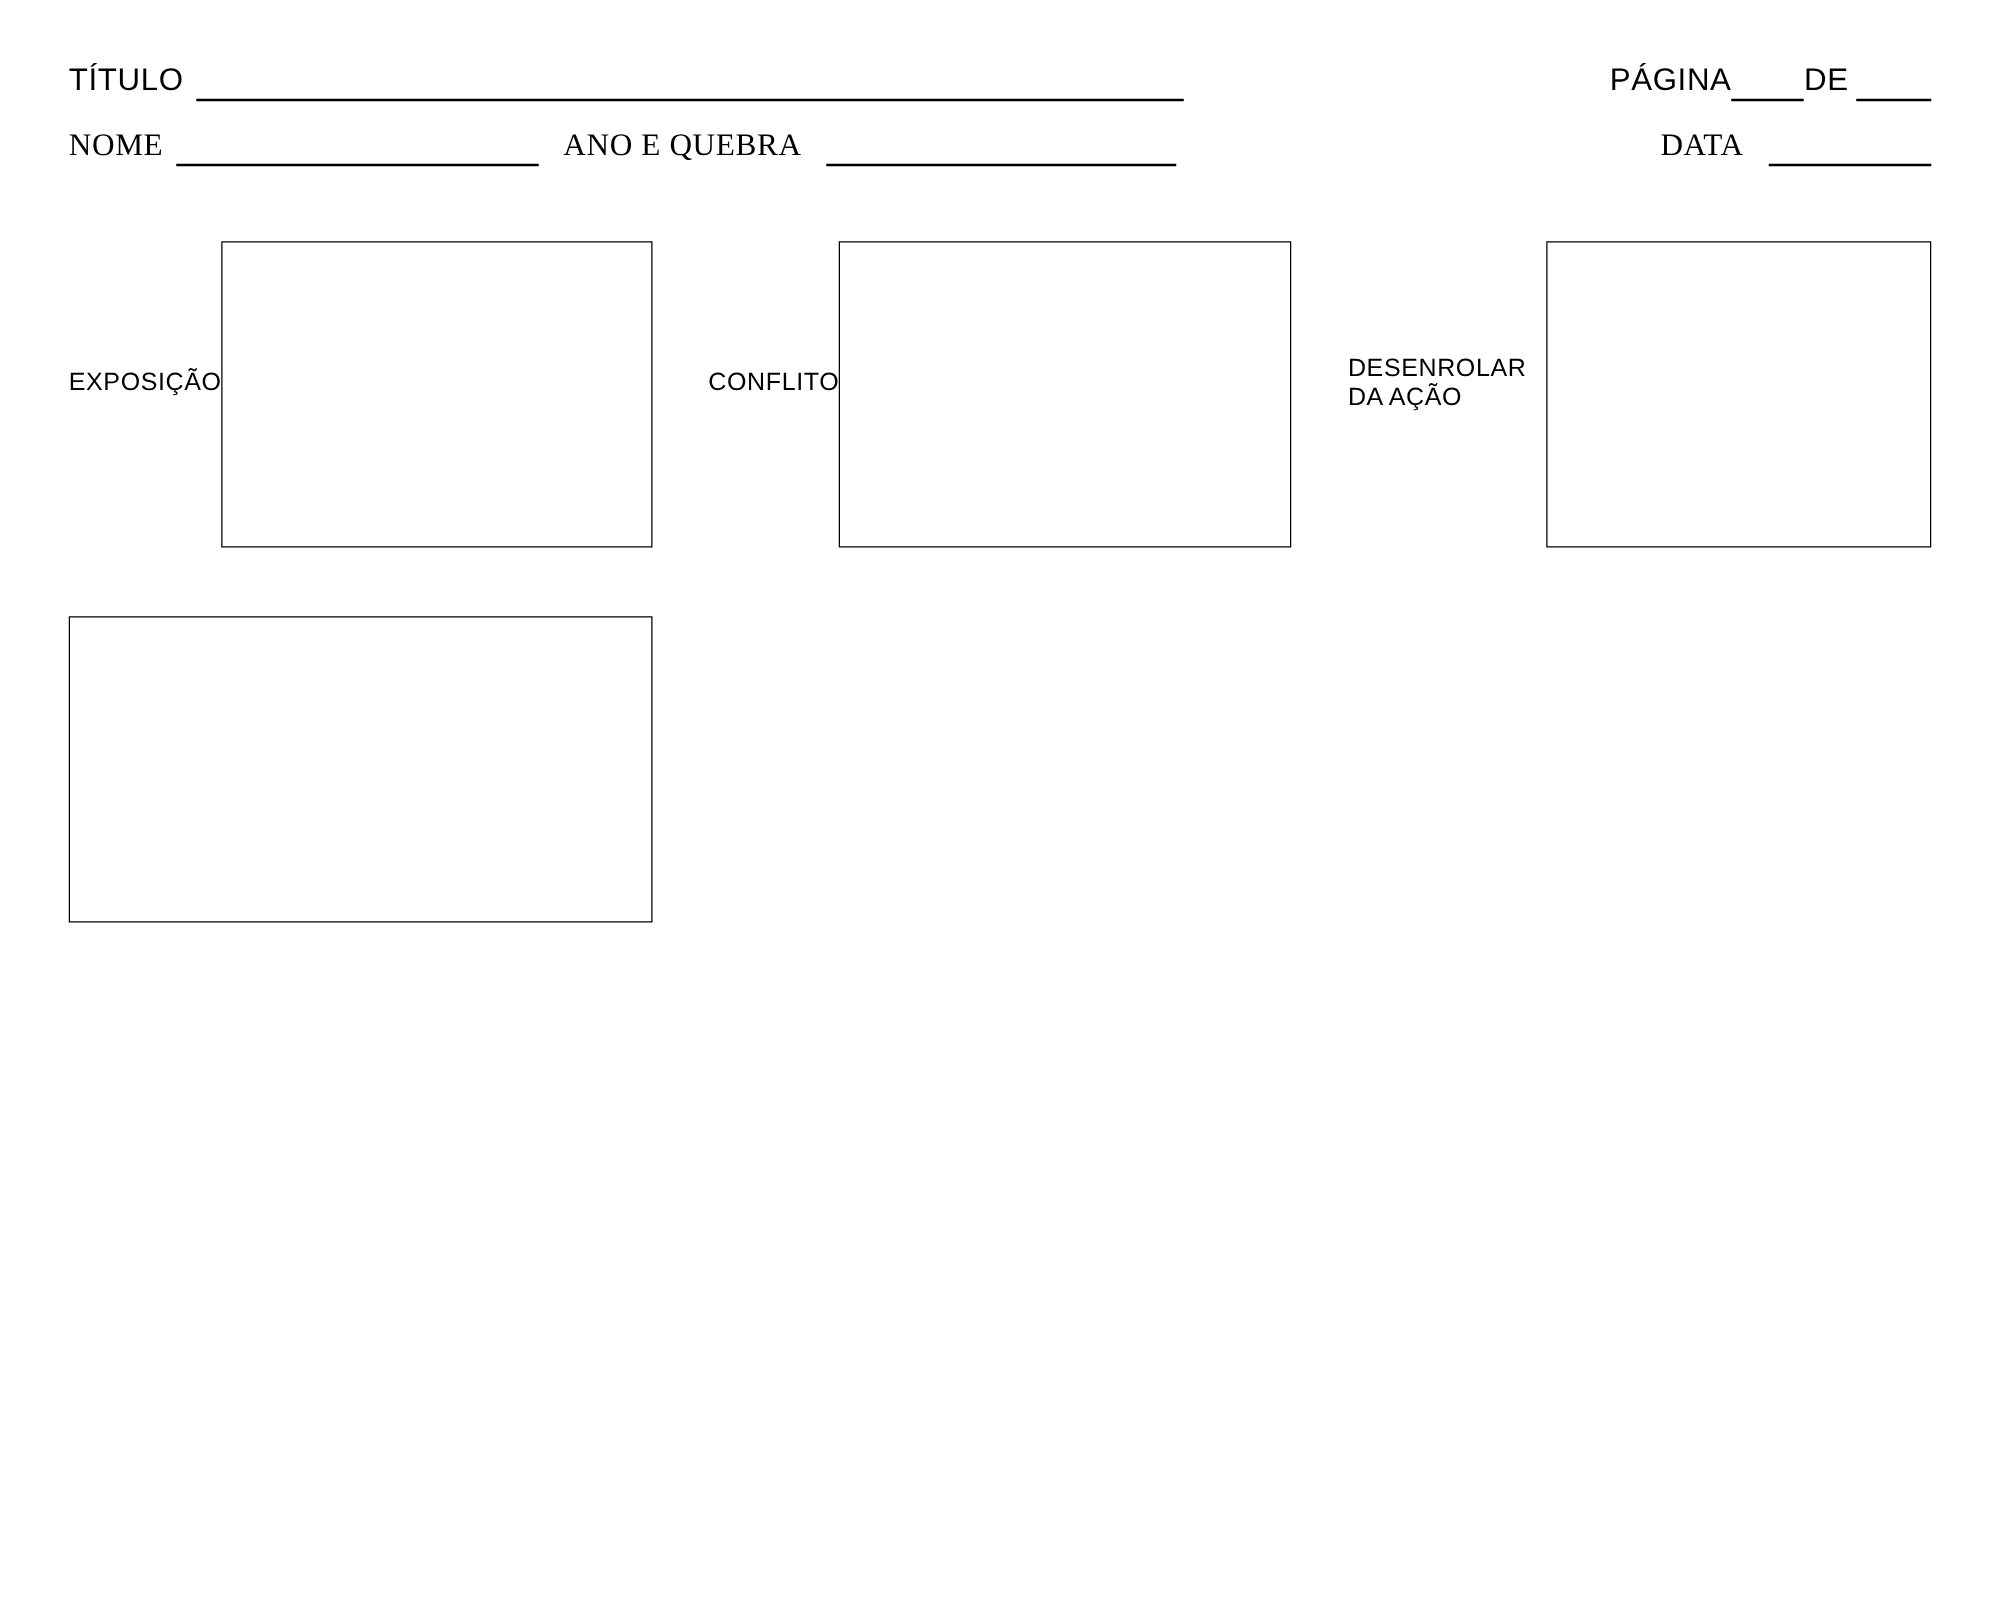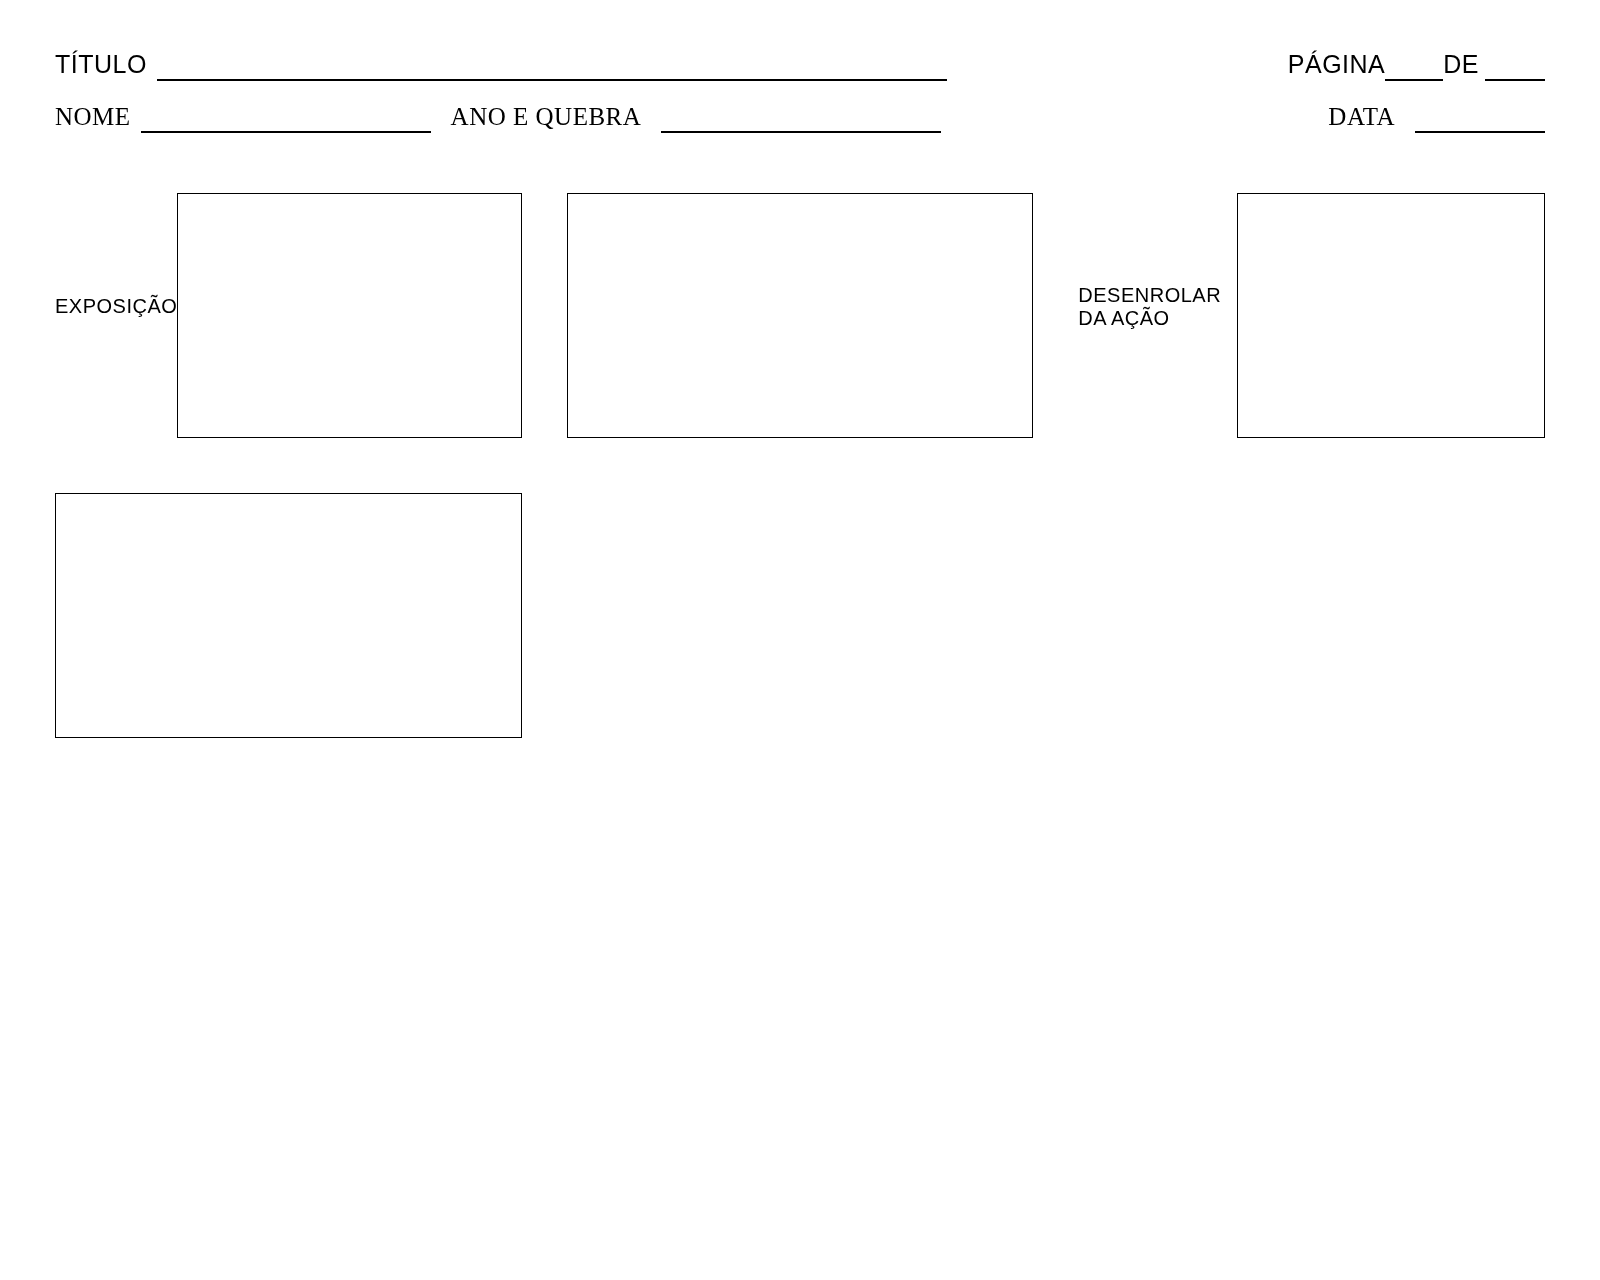--- a/index.html
+++ b/index.html
@@ -130,20 +130,21 @@
 <div class="grid">
   <div class="panel">
     <div class="panel-title">EXPOSIÇÃO</div>
     <div class="panel-box"></div>
     <div class="panel-lines">
       <div class="panel-line"></div>
       <div class="panel-line"></div>
     </div>
   </div>
   <div class="panel">
+    <div class="panel-title">CONFLITO</div>
     <div class="panel-box"></div>
     <div class="panel-lines">
       <div class="panel-line"></div>
       <div class="panel-line"></div>
     </div>
   </div>
   <div class="panel">
     <div class="panel-title">DESENROLAR DA AÇÃO</div>
     <div class="panel-box"></div>
     <div class="panel-lines">

